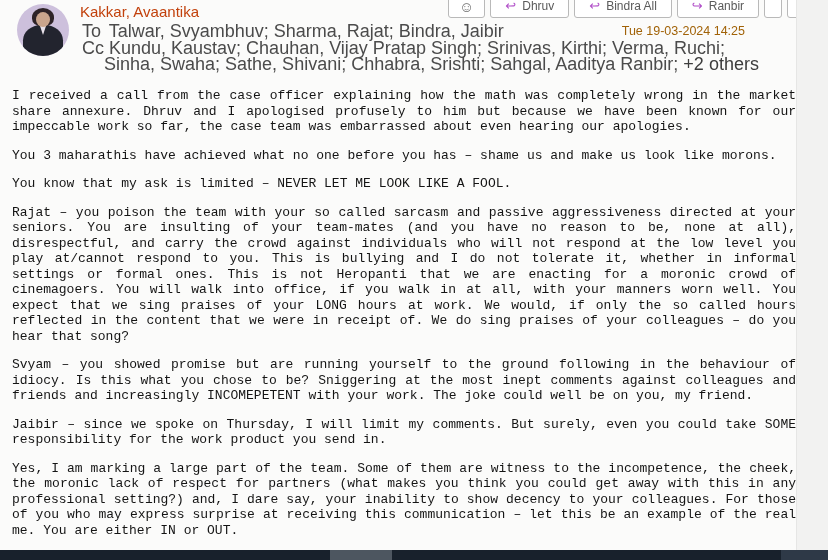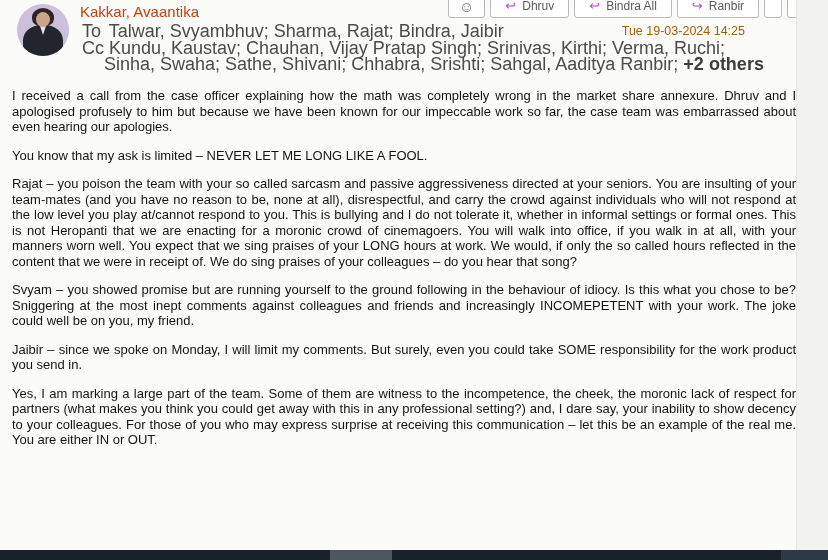--- a/index.html
+++ b/index.html
@@ -24,26 +24,26 @@
           background:#cdc0dc;overflow:hidden;cursor:pointer;}
   .av-hair{position:absolute;left:15px;top:4px;width:22px;height:18px;border-radius:50% 50% 40% 40%;background:#2e2327;}
   .av-face{position:absolute;left:19px;top:8px;width:14px;height:15px;border-radius:50%;background:#caa58c;}
   .av-torso{position:absolute;left:6px;top:21px;width:40px;height:34px;border-radius:45% 45% 0 0;background:#22242e;}
   .av-vee{position:absolute;left:23px;top:22px;width:6px;height:9px;background:#e8e2ea;clip-path:polygon(0 0,100% 0,50% 100%);}
 
   .sender{position:absolute;left:80px;top:3px;font-size:15px;color:#c2410c;}
   .addr-row{position:absolute;left:82px;font-size:18px;color:#4b4b4b;line-height:16px;}
   .addr-label{display:inline-block;width:22px;color:#4b4b4b;}
   .addr-val{cursor:pointer;}
-  .cc-more{font-weight:bold;color:#3d3d3d;}
+  .cc-more{font-weight:normal;color:#3d3d3d;}
   .datestamp{position:absolute;right:51px;top:24px;font-size:12.5px;color:#a16207;}
 
   
   .mailbody{position:absolute;left:12px;top:88px;width:784px;
-            font-family:Liberation Sans, sans-serif;font-size:13px;line-height:15.5px;
+            font-family:Liberation Mono, monospace;font-size:13px;line-height:15.5px;
             color:#141414;text-align:justify;}
   .mailbody p{margin:0 0 13px 0;}
 
   
   .gutter{position:absolute;right:0;top:0;width:31px;height:550px;background:#f2f2f1;
           border-left:1px solid #e6e6e5;}
 
   
   .bbar{position:absolute;left:0;bottom:0;width:828px;height:10px;background:#18212c;}
   .bbar .thumb{position:absolute;left:330px;top:0;width:62px;height:10px;background:#4d5660;cursor:pointer;}
@@ -92,24 +92,25 @@
     </div>
     <div class="addr-row" style="top:56px;left:104px;">
       <span class="addr-val">Sinha, Swaha; Sathe, Shivani; Chhabra, Srishti; Sahgal, Aaditya Ranbir;</span>
       <span class="cc-more">+2 others</span>
     </div>
     <div class="datestamp">Tue 19-03-2024 14:25</div>
   </div>
 
   <div class="mailbody">
     <p>I received a call from the case officer explaining how the math was completely wrong in the market share annexure. Dhruv and I apologised profusely to him but because we have been known for our impeccable work so far, the case team was embarrassed about even hearing our apologies.</p>
-    <p>You know that my ask is limited – NEVER LET ME LONG LIKE A FOOL.</p>
+    <p>You 3 maharathis have achieved what no one before you has – shame us and make us look like morons.</p>
+    <p>You know that my ask is limited – NEVER LET ME LOOK LIKE A FOOL.</p>
     <p>Rajat – you poison the team with your so called sarcasm and passive aggressiveness directed at your seniors. You are insulting of your team-mates (and you have no reason to be, none at all), disrespectful, and carry the crowd against individuals who will not respond at the low level you play at/cannot respond to you. This is bullying and I do not tolerate it, whether in informal settings or formal ones. This is not Heropanti that we are enacting for a moronic crowd of cinemagoers. You will walk into office, if you walk in at all, with your manners worn well. You expect that we sing praises of your LONG hours at work. We would, if only the so called hours reflected in the content that we were in receipt of. We do sing praises of your colleagues – do you hear that song?</p>
     <p>Svyam – you showed promise but are running yourself to the ground following in the behaviour of idiocy. Is this what you chose to be? Sniggering at the most inept comments against colleagues and friends and increasingly INCOMEPETENT with your work. The joke could well be on you, my friend.</p>
-    <p>Jaibir – since we spoke on Monday, I will limit my comments. But surely, even you could take SOME responsibility for the work product you send in.</p>
+    <p>Jaibir – since we spoke on Thursday, I will limit my comments. But surely, even you could take SOME responsibility for the work product you send in.</p>
     <p>Yes, I am marking a large part of the team. Some of them are witness to the incompetence, the cheek, the moronic lack of respect for partners (what makes you think you could get away with this in any professional setting?) and, I dare say, your inability to show decency to your colleagues. For those of you who may express surprise at receiving this communication – let this be an example of the real me. You are either IN or OUT.</p>
   </div>
 
   <div class="gutter"></div>
 
   <div class="bbar">
     <div class="thumb"></div>
     <div class="seg2"></div>
   </div>
 

